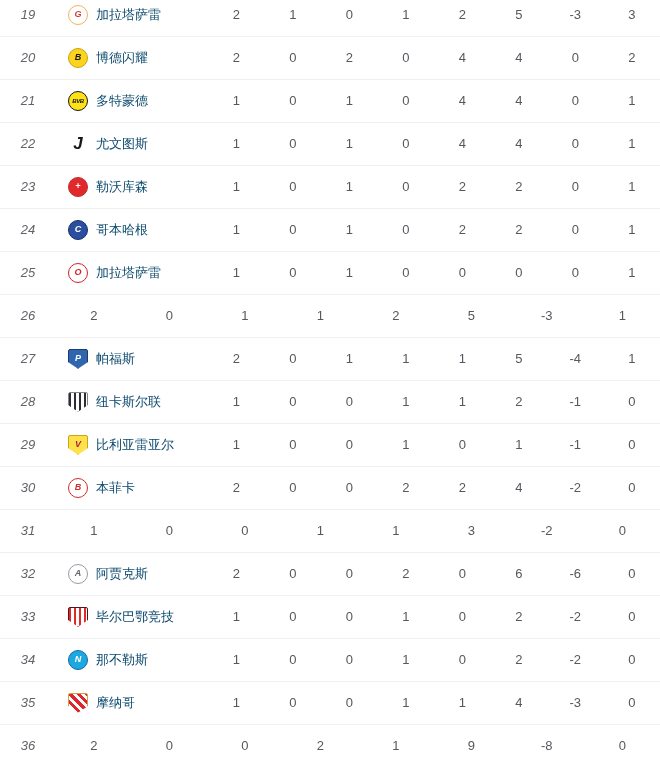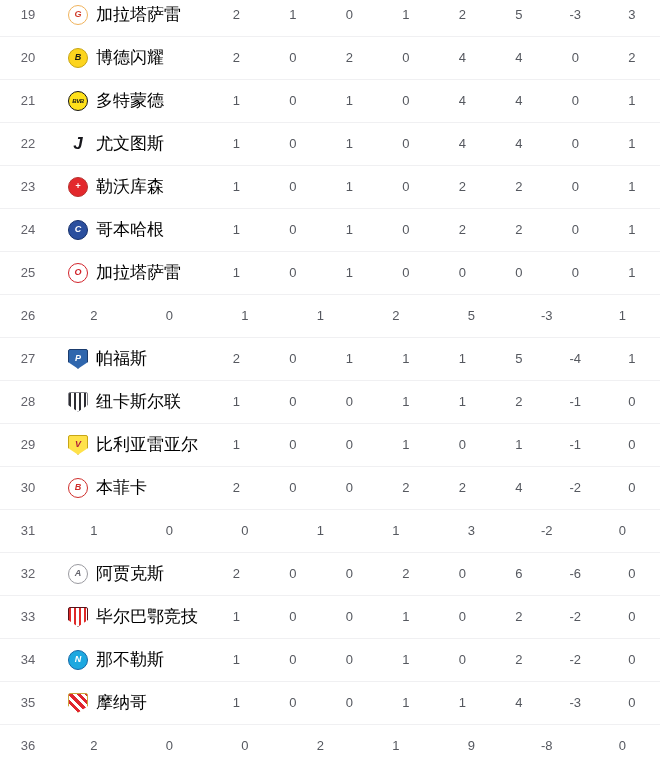--- a/index.html
+++ b/index.html
@@ -22,20 +22,21 @@
     box-sizing: border-box;
     border-bottom: 1px solid #f0f0f2;
     background: #ffffff;
   }
   .pos {
     width: 56px;
     flex: 0 0 56px;
     text-align: center;
     font-size: 13px;
     color: #62626a;
+    font-style: italic;
   }
   .team {
     width: 152px;
     flex: 0 0 152px;
     display: flex;
     align-items: center;
     padding-left: 12px;
     box-sizing: border-box;
     gap: 8px;
     overflow: hidden;
@@ -82,22 +83,22 @@
   }
   .glyph.long {
     font-size: 6px;
     letter-spacing: -0.4px;
   }
   .plain .glyph {
     font-size: 17px;
     font-weight: 700;
   }
   .name {
-    font-size: 17px;
-    color: #000000;
+    font-size: 13px;
+    color: #0c4a6e;
     white-space: nowrap;
   }
   .nums {
     flex: 1 1 auto;
     display: flex;
     align-items: center;
   }
   .num {
     flex: 1;
     text-align: center;

